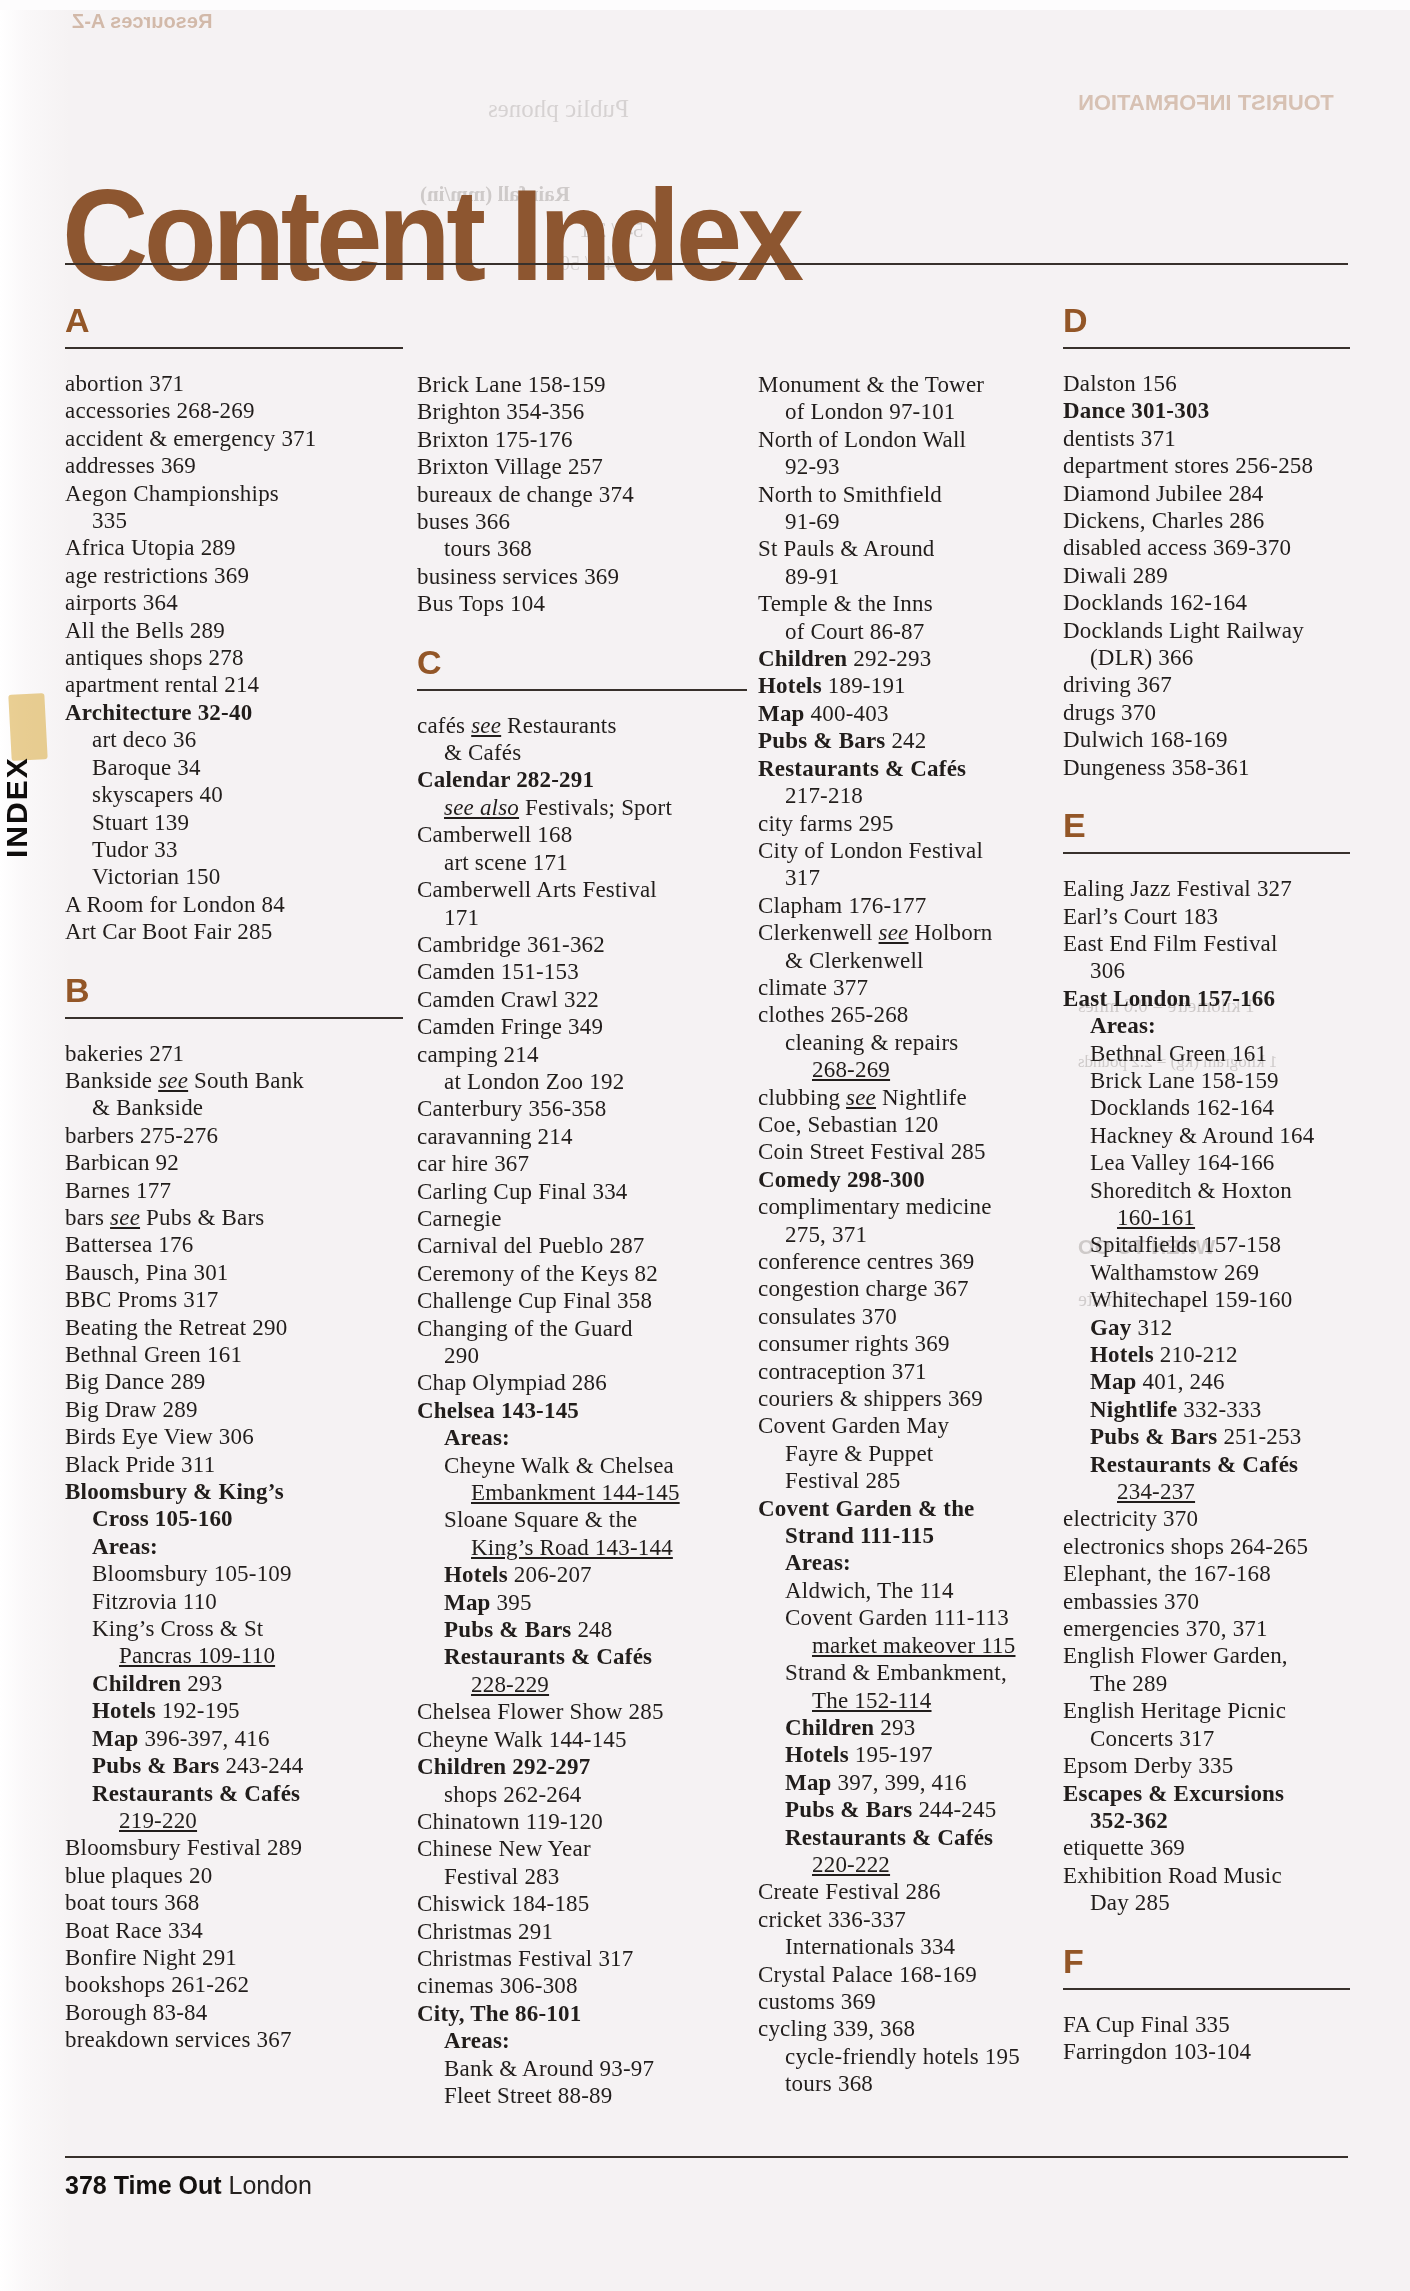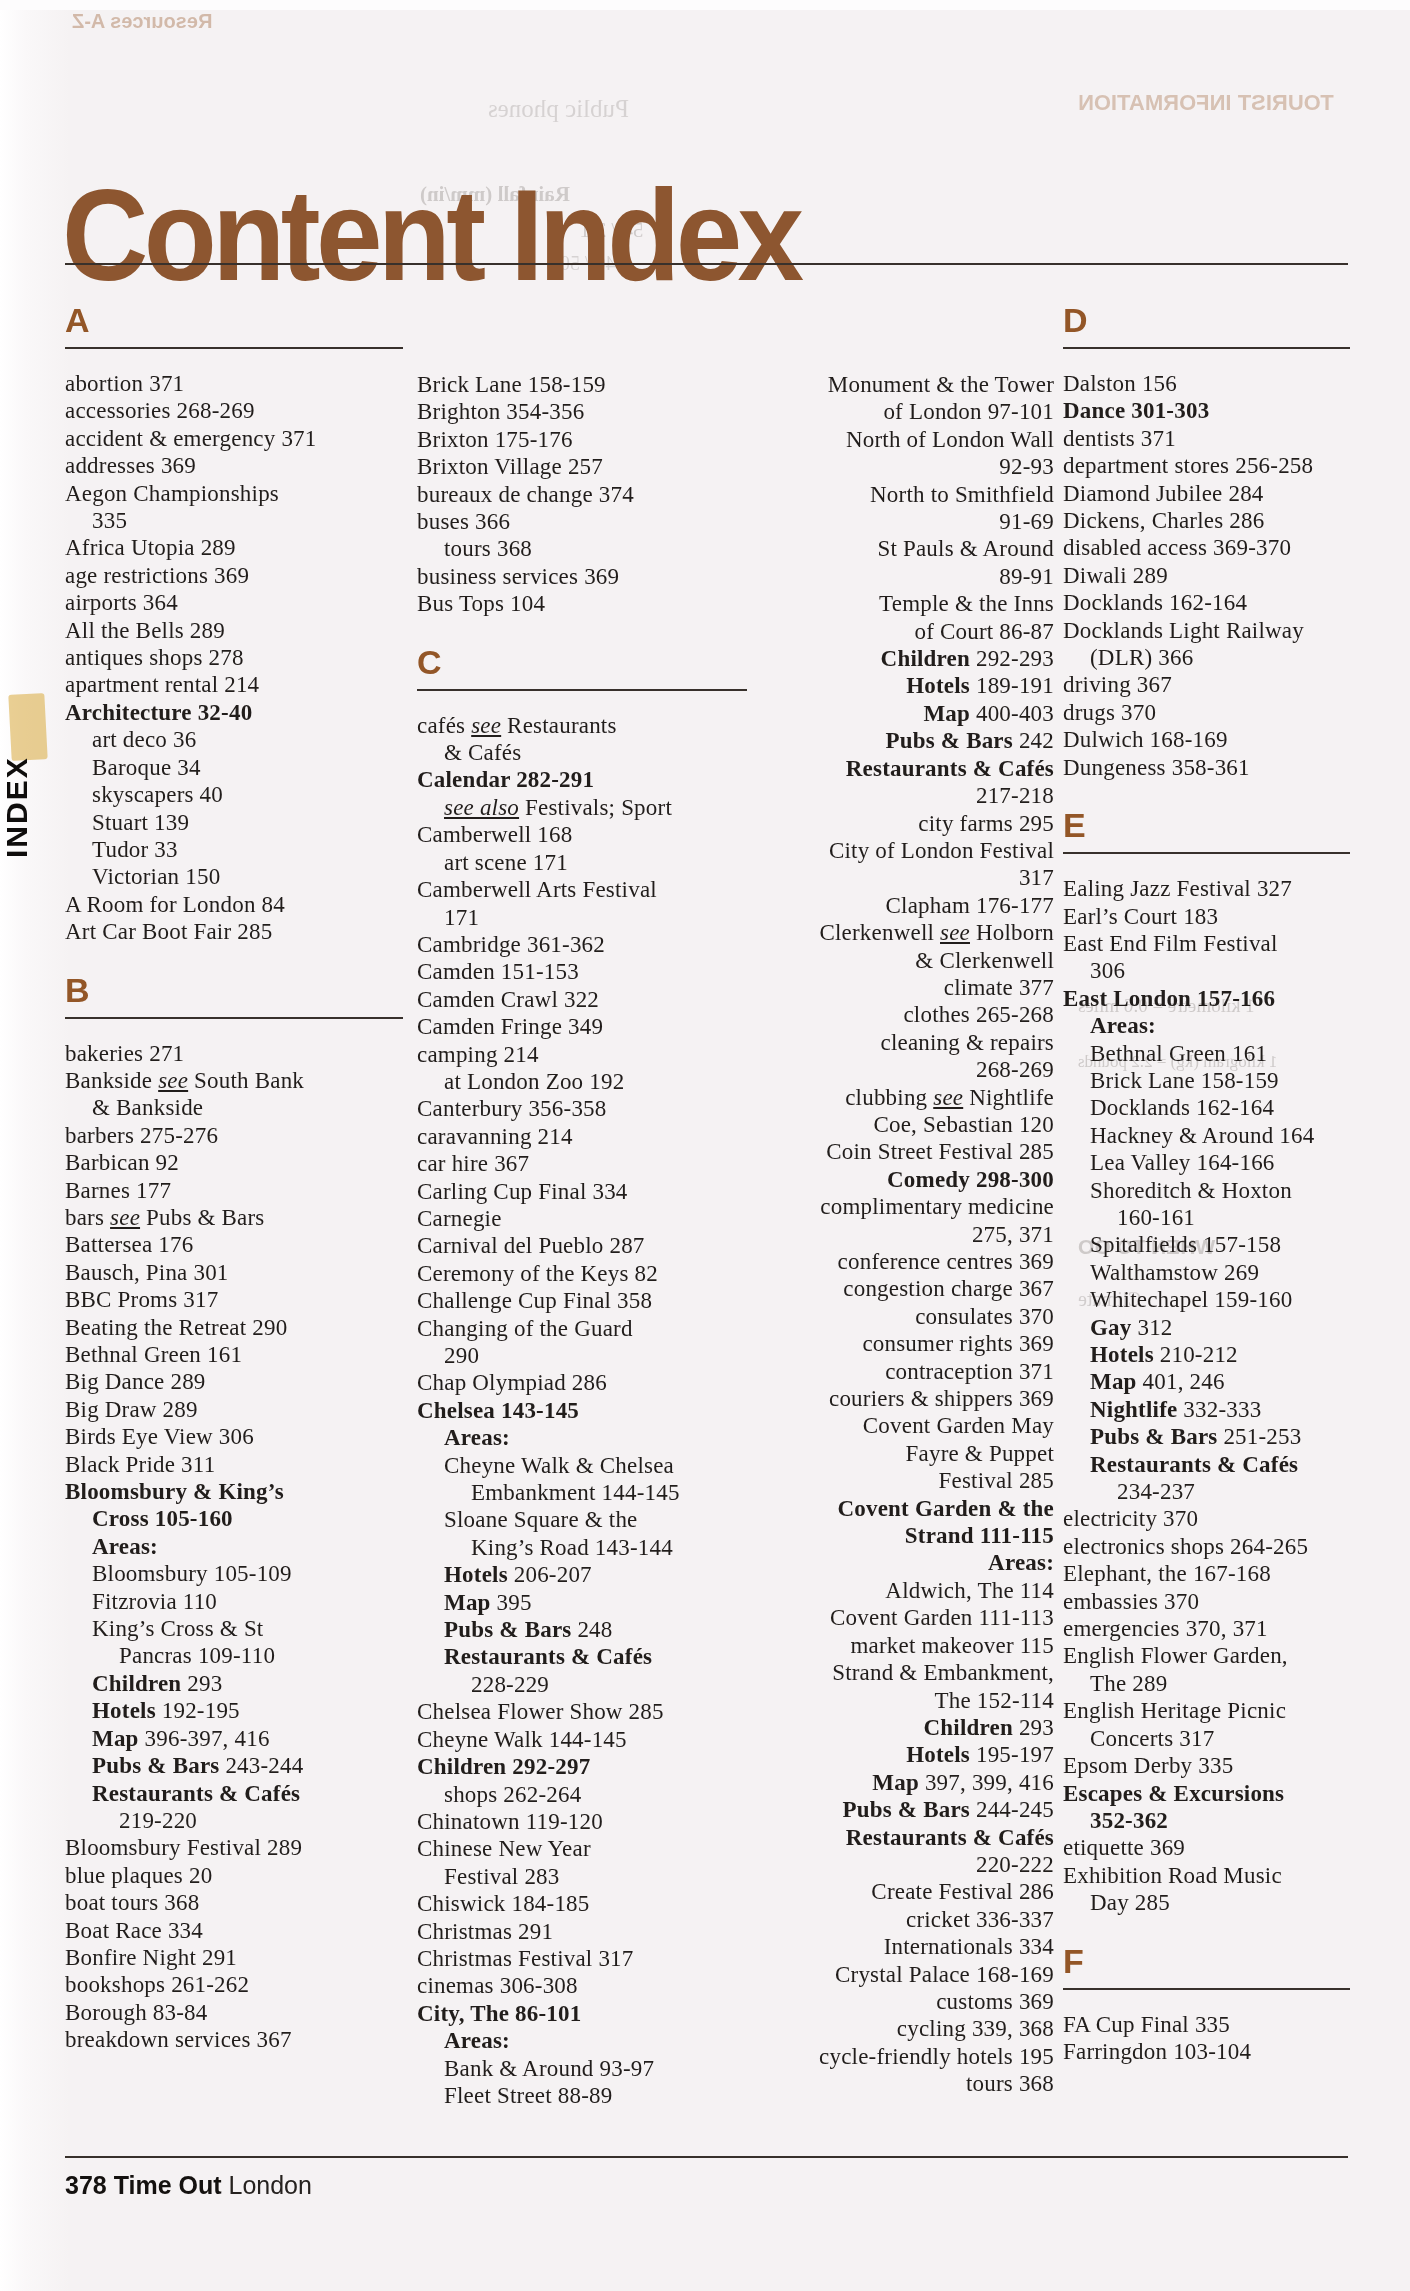--- a/index.html
+++ b/index.html
@@ -32,21 +32,21 @@
 
   .columns{position:absolute;left:0;top:298px;right:0;}
   .col{position:absolute;top:0;}
   .col.padded{padding-top:73px;}
   .letter{font:700 34px/40px "Liberation Sans",sans-serif;color:#935627;margin-top:24px;}
   .letter.first{margin-top:2px;}
   .letter-rule{border-top:2.5px solid #38312c;margin:7px 0 21px 0;}
   .line{font-size:23px;line-height:27.4px;color:#211d1b;white-space:nowrap;letter-spacing:.2px;}
   .ind0{padding-left:0;}
   .ind1{padding-left:27px;}
-  .ind2{padding-left:54px;}
+  .ind2{padding-left:54px;text-decoration:underline;}
   .st-b{font-weight:bold;}
   .st-i{font-style:italic;text-decoration:underline;}
 
   .footer-rule{position:absolute;left:65px;width:1283px;top:2156px;border-top:2.5px solid #38312c;}
   .footer{position:absolute;left:65px;top:2170px;
     font:400 25px/1.2 "Liberation Sans",sans-serif;color:#26221f;}
   .footer .bold{font-weight:700;color:#14110f;text-align:right;}
 </style>
 </head>
 <body>
@@ -196,21 +196,21 @@
         <div class="line ind1 st-r">Festival 283</div>
         <div class="line ind0 st-r">Chiswick 184-185</div>
         <div class="line ind0 st-r">Christmas 291</div>
         <div class="line ind0 st-r">Christmas Festival 317</div>
         <div class="line ind0 st-r">cinemas 306-308</div>
         <div class="line ind0 st-b">City, The 86-101</div>
         <div class="line ind1 st-b">Areas:</div>
         <div class="line ind1 st-r">Bank &amp; Around 93-97</div>
         <div class="line ind1 st-r">Fleet Street 88-89</div>
       </div>
-      <div class="col padded" style="left: 758px; width: 296px; text-align: right;">
+      <div class="col padded" style="left: 758px; width: 296px;">
         <div class="line ind0 st-r">Monument &amp; the Tower</div>
         <div class="line ind1 st-r">of London 97-101</div>
         <div class="line ind0 st-r">North of London Wall</div>
         <div class="line ind1 st-r">92-93</div>
         <div class="line ind0 st-r">North to Smithfield</div>
         <div class="line ind1 st-r">91-69</div>
         <div class="line ind0 st-r">St Pauls &amp; Around</div>
         <div class="line ind1 st-r">89-91</div>
         <div class="line ind0 st-r">Temple &amp; the Inns</div>
         <div class="line ind1 st-r">of Court 86-87</div>

